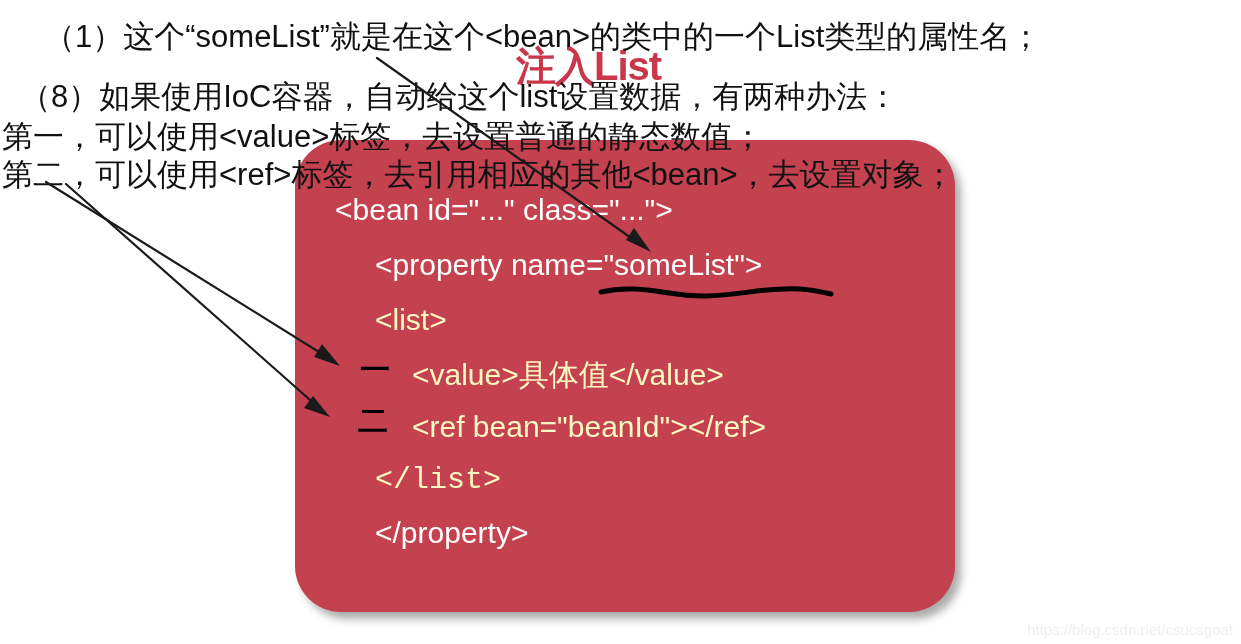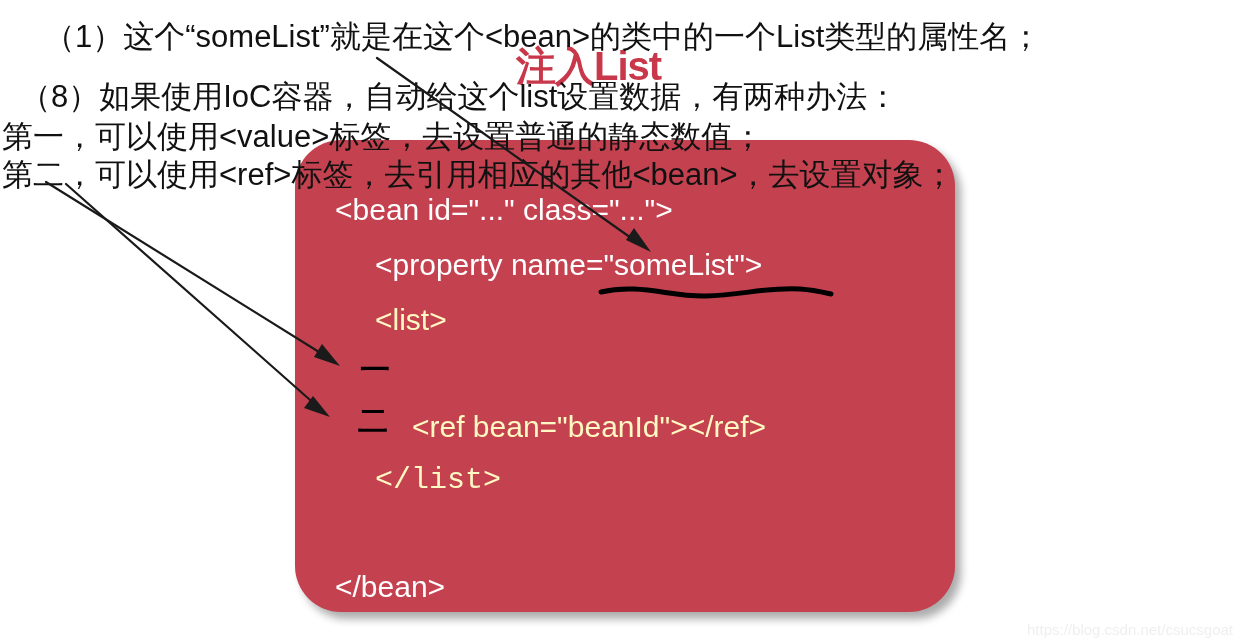--- a/index.html
+++ b/index.html
@@ -124,23 +124,24 @@
 <body>
 
 <div id="stage">
 
   <div class="wm-inject">注入List</div>
 
   <div class="code-panel">
     <div class="code-line c-white cl-bean-open">&lt;bean id="..." class="..."&gt;</div>
     <div class="code-line c-white cl-prop-open">&lt;property name="someList"&gt;</div>
     <div class="code-line c-yellow cl-list-open">&lt;list&gt;</div>
+    <div class="code-line c-yellow cl-value">&lt;value&gt;具体值&lt;/value&gt;</div>
     <div class="code-line c-yellow cl-ref">&lt;ref bean="beanId"&gt;&lt;/ref&gt;</div>
     <div class="code-line c-yellow cl-list-close">&lt;/list&gt;</div>
-    <div class="code-line c-white cl-bean-close">&lt;/bean&gt;</div>
+    <div class="code-line c-white cl-prop-close">&lt;/property&gt;</div>
   </div>
 
   <div class="prose">
     <div class="pline pline-1">（1）这个“someList”就是在这个&lt;bean&gt;的类中的一个List类型的属性名；</div>
     <div class="pline pline-2">（8）如果使用IoC容器，自动给这个list设置数据，有两种办法：</div>
     <div class="pline pline-3">第一，可以使用&lt;value&gt;标签，去设置普通的静态数值；</div>
     <div class="pline pline-4">第二，可以使用&lt;ref&gt;标签，去引用相应的其他&lt;bean&gt;，去设置对象；</div>
   </div>
 
   <div class="mark mark-one">一</div>

